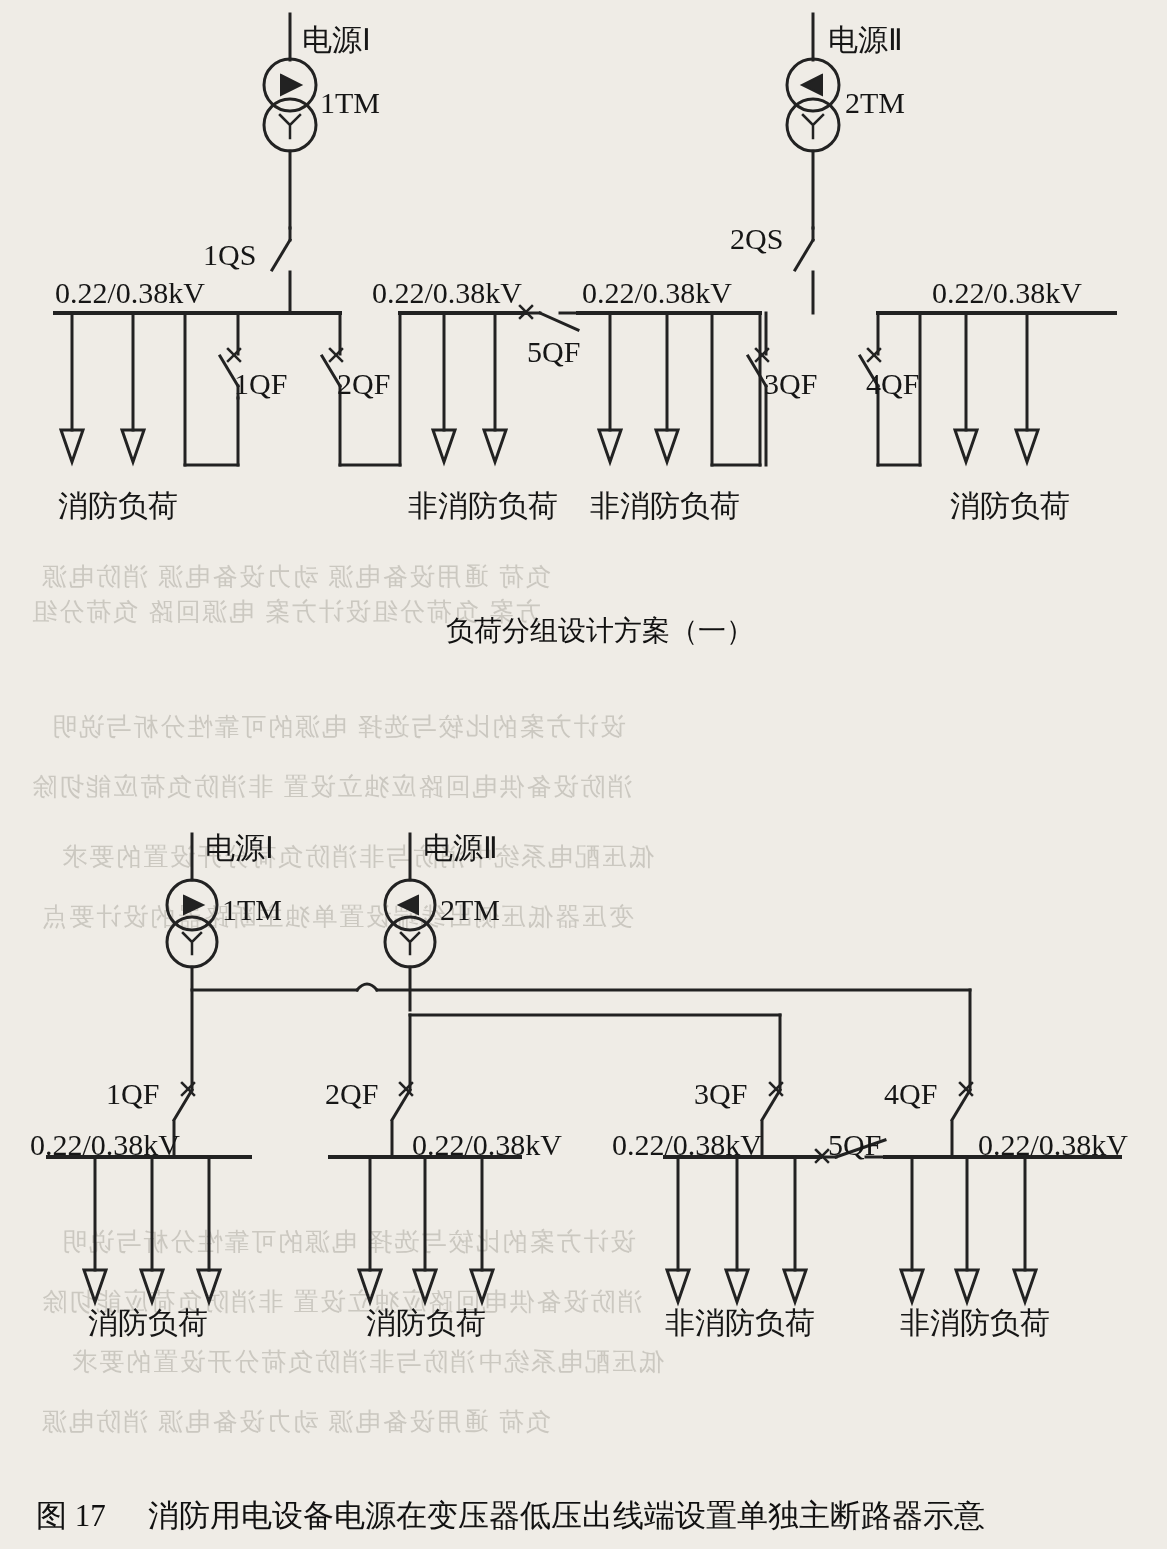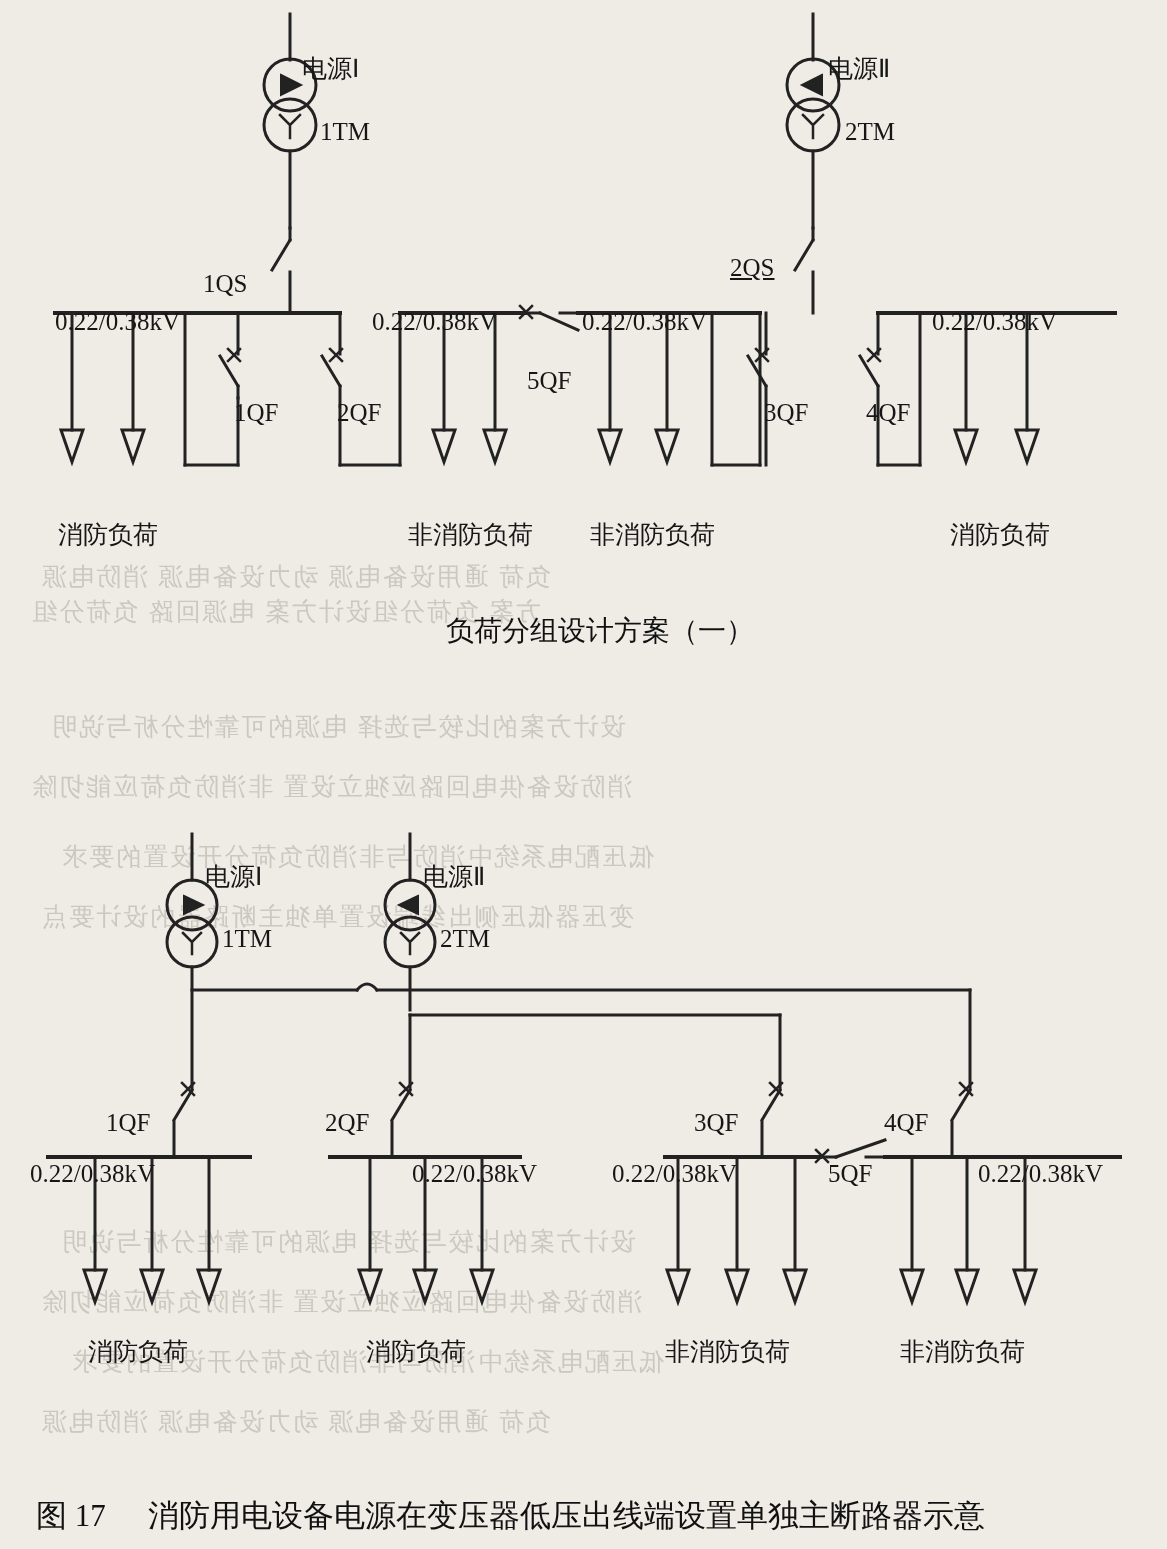--- a/index.html
+++ b/index.html
@@ -20,24 +20,23 @@
     font-size:25px;
     letter-spacing:2px;
     user-select:none;
     white-space:nowrap;
     transform:scaleX(-1);
   }
   svg{position:absolute;left:0;top:0;}
   .lbl{
     position:absolute;
     font-family:"Liberation Serif", serif;
-    font-size:25px;
+    font-size:30px;
     white-space:nowrap;
     color:#161616;
-    margin-top:32px;
   }
   .caption{
     position:absolute;
     font-family:"Liberation Serif", serif;
     font-size:28px;
     white-space:nowrap;
     color:#111;
   }
   .figcap{
     position:absolute;
@@ -160,21 +159,21 @@
       <path d="M1016 430 L1038 430 L1027 462 Z"></path>
     </g>
   </svg>
 
   <div class="lbl" style="left:302px;top:20px;">电源Ⅰ</div>
   <div class="lbl" style="left:320px;top:86px;">1TM</div>
   <div class="lbl" style="left:828px;top:20px;">电源Ⅱ</div>
   <div class="lbl" style="left:845px;top:86px;">2TM</div>
 
   <div class="lbl" style="left:203px;top:238px;">1QS</div>
-  <div class="lbl" style="left:730px;top:222px;text-decoration:underline;">2QS</div>
+  <div class="lbl" style="left:730px;top:222px;">2QS</div>
 
   <div class="lbl" style="left:55px;top:276px;">0.22/0.38kV</div>
   <div class="lbl" style="left:372px;top:276px;">0.22/0.38kV</div>
   <div class="lbl" style="left:582px;top:276px;">0.22/0.38kV</div>
   <div class="lbl" style="left:932px;top:276px;">0.22/0.38kV</div>
 
   <div class="lbl" style="left:234px;top:367px;">1QF</div>
   <div class="lbl" style="left:337px;top:367px;">2QF</div>
   <div class="lbl" style="left:527px;top:335px;">5QF</div>
   <div class="lbl" style="left:764px;top:367px;">3QF</div>

